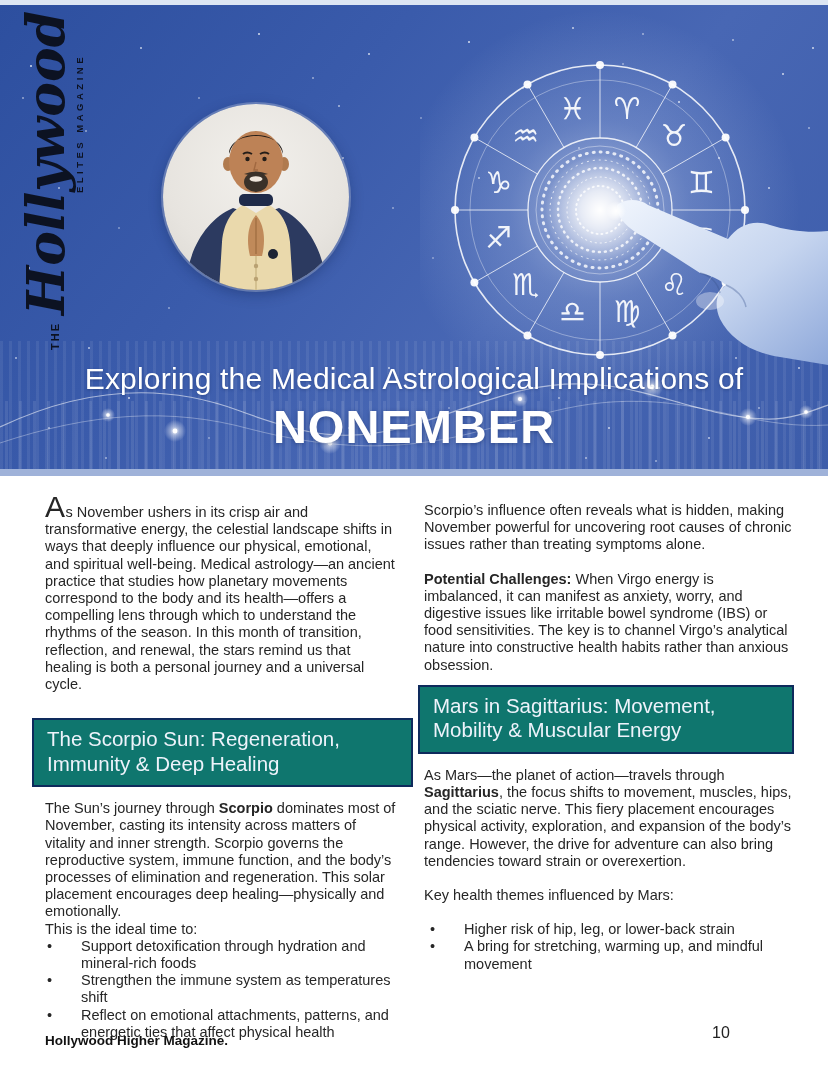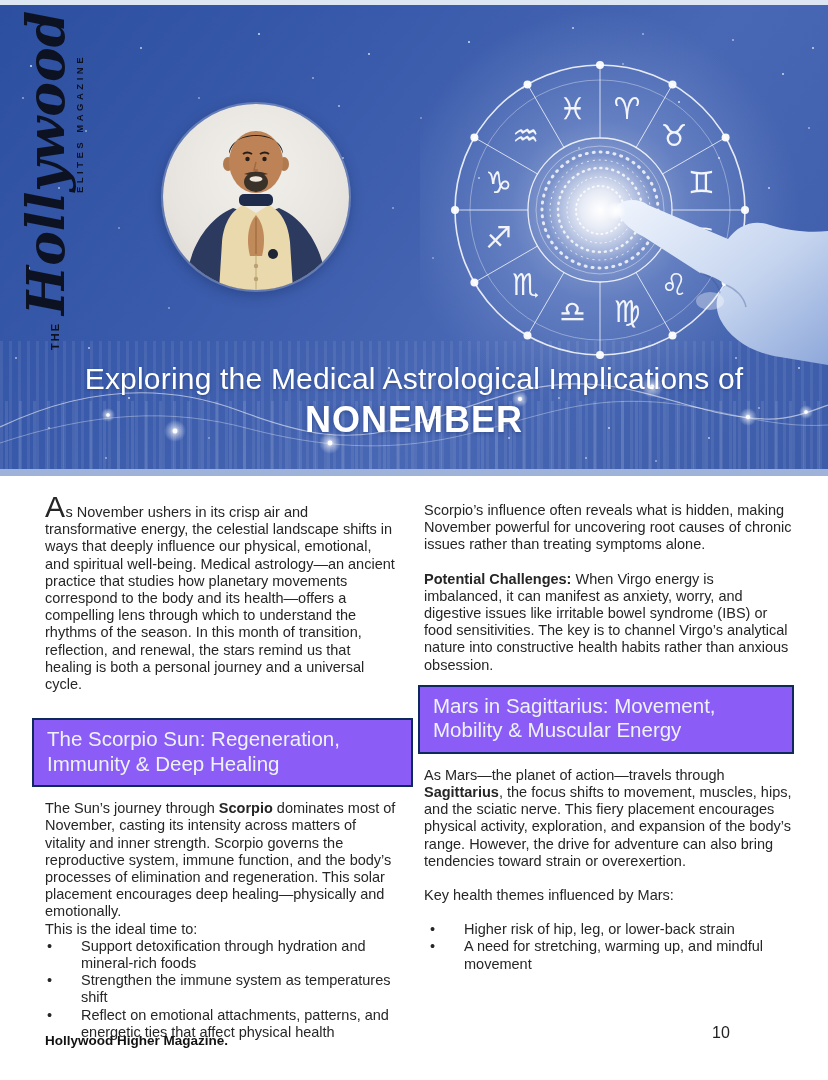--- a/index.html
+++ b/index.html
@@ -33,21 +33,21 @@
   .bars1{position:absolute;left:0;bottom:0;width:828px;height:128px;
          background:repeating-linear-gradient(90deg,rgba(255,255,255,.07) 0 3px,rgba(255,255,255,0) 3px 9px);}
   .bars2{position:absolute;left:0;bottom:0;width:828px;height:68px;
          background:repeating-linear-gradient(90deg,rgba(255,255,255,0) 0 5px,rgba(255,255,255,.09) 5px 8px,rgba(255,255,255,0) 8px 14px);}
   .zodiac-svg{position:absolute;left:420px;top:0;width:408px;height:410px;z-index:2;}
   .waves-svg{position:absolute;left:0;top:350px;width:828px;height:115px;z-index:3;}
   .banner-title{position:absolute;left:0;top:357px;width:828px;text-align:center;z-index:4;
                 color:#ffffff;font-size:30px;font-weight:400;letter-spacing:.2px;
                 text-shadow:0 1px 3px rgba(20,40,90,.4);}
   .banner-month{position:absolute;left:0;top:394px;width:828px;text-align:center;z-index:4;
-                color:#ffffff;font-size:36px;font-weight:800;letter-spacing:1px;
+                color:#ffffff;font-size:47px;font-weight:800;letter-spacing:1px;
                 text-shadow:0 1px 4px rgba(20,40,90,.45);}
 
   
   .logo-wrap{position:absolute;left:20px;top:45px;width:115px;height:300px;z-index:4;}
   .logo-rot{position:absolute;left:0;top:300px;width:300px;height:112px;
             transform:rotate(-90deg);transform-origin:0 0;color:#0c1222;}
   .logo-row{display:flex;align-items:center;gap:7px;}
   .logo-the{font-size:11px;font-weight:bold;letter-spacing:2px;margin-top:18px;}
   .logo-name{font-family:"DejaVu Serif",serif;font-style:italic;font-weight:600;font-size:52px;line-height:1;}
   .logo-tag{text-align:right;font-size:9.5px;font-weight:bold;letter-spacing:3.5px;margin-top:2px;padding-right:4px;}
@@ -55,21 +55,21 @@
   
   .photo{position:absolute;left:163px;top:99px;width:186px;height:186px;border-radius:50%;
          overflow:hidden;z-index:4;background:radial-gradient(circle at 50% 35%,#f2f0ec 0%,#e7e4df 60%,#d8d5cf 100%);
          box-shadow:0 0 0 2px rgba(255,255,255,.25), 0 4px 14px rgba(10,25,70,.35);}
 
   
   .col-left{position:absolute;left:45px;top:500px;width:352px;z-index:1;}
   .col-right{position:absolute;left:424px;top:502px;width:368px;z-index:1;}
   .body-text{margin:0;font-size:14.5px;line-height:17.2px;color:#262626;}
   .dropcap{font-size:30px;line-height:14px;letter-spacing:.5px;}
-  .section-box{background:#8b5cf6;border:2px solid #0e2a5c;color:#eef3fb;
+  .section-box{background:#0f766e;border:2px solid #0e2a5c;color:#eef3fb;
                font-size:20.5px;line-height:24.5px;font-weight:400;padding:7px 10px 9px 13px;}
   .left-box{margin:25px -16px 13px -13px;}
   .right-box{margin:11px -2px 13px -6px;}
   .mb17{margin-bottom:17px;}
   .mb16{margin-bottom:0;}
   ul.bullets{margin:0;padding:0;list-style:none;}
   ul.bullets li{position:relative;padding-left:36px;font-size:14.5px;line-height:17.2px;color:#262626;}
   ul.bullets li::before{content:"\2022";position:absolute;left:2px;}
   .col-right ul.bullets{margin-top:17px;}
   .col-right ul.bullets li{padding-left:40px;}
@@ -278,20 +278,20 @@
 
     <p class="body-text"><b>Potential Challenges:</b><span> When Virgo energy is imbalanced, it can manifest as anxiety, worry, and digestive issues like irritable bowel syndrome (IBS) or food sensitivities. The key is to channel Virgo’s analytical nature into constructive health habits rather than anxious obsession.</span></p>
 
     <div class="section-box right-box">Mars in Sagittarius: Movement, Mobility &amp; Muscular Energy</div>
 
     <p class="body-text mb17"><span>As Mars—the planet of action—travels through </span><b>Sagittarius</b><span>, the focus shifts to movement, muscles, hips, and the sciatic nerve. This fiery placement encourages physical activity, exploration, and expansion of the body’s range. However, the drive for adventure can also bring tendencies toward strain or overexertion.</span></p>
 
     <p class="body-text">Key health themes influenced by Mars:</p>
     <ul class="bullets">
         <li>Higher risk of hip, leg, or lower-back strain</li>
-        <li>A need for stretching, warming up, and mindful movement</li>
+        <li>A bring for stretching, warming up, and mindful movement</li>
       </ul>
   </div>
 
   <div class="footer-mag">Hollywood Higher Magazine.</div>
   <div class="page-number">10</div>
 
 </div>
 
 </body></html>

